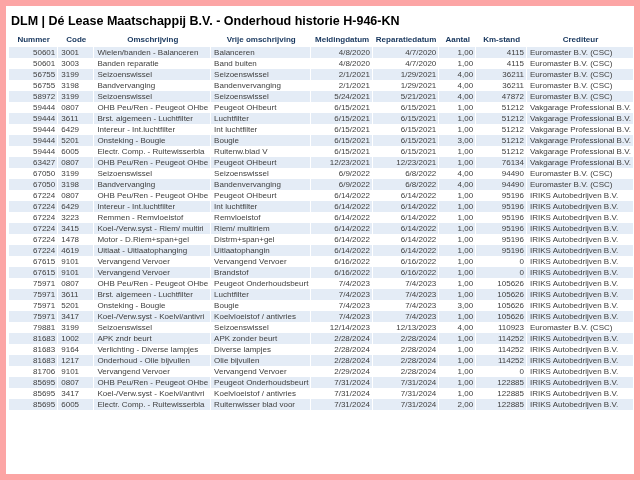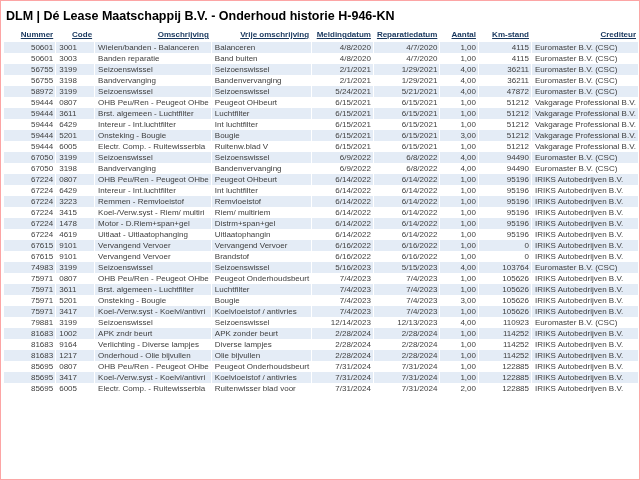--- a/index.html
+++ b/index.html
@@ -4,21 +4,21 @@
 <style>
   * { box-sizing: border-box; }
   html, body { margin: 0; padding: 0; background: #ffffff; }
   body { font-family: "Liberation Sans", sans-serif; }
 
   .screen {
     position: relative;
     width: 640px;
     height: 480px;
     background: #ffffff;
-    border: 1px solid #fca5a5;
+    border: 6px solid #fca5a5;
     overflow: hidden;
   }
 
   .titlebar {
     font-size: 12.5px;
     line-height: 14px;
     font-weight: bold;
     color: var(--title-text, #000);
     padding: 8px 4px 6px 5px;
     white-space: nowrap;
@@ -30,27 +30,26 @@
     border-spacing: 1px 0;
     table-layout: fixed;
     font-family: "Liberation Sans", sans-serif;
     font-size: 8px;
   }
 
   th {
     font-size: 8px;
     font-weight: bold;
     color: var(--header-text, #17365d);
-    text-align: right;
+    text-align: center;
     padding: 1px 2px 2px 3px;
     height: 12px;
     line-height: 10px;
     white-space: nowrap;
     overflow: hidden;
-    text-decoration: underline;
   }
 
   td {
     font-size: 8px;
     color: var(--body-text, #404040);
     padding: 0 2px 0 3px;
     height: 11px;
     line-height: 11px;
     white-space: nowrap;
     overflow: hidden;
@@ -202,20 +201,31 @@
           <td>6005</td>
           <td>Electr. Comp. - Ruitewisserbla</td>
           <td>Ruitenw.blad V</td>
           <td>6/15/2021</td>
           <td>6/15/2021</td>
           <td>1,00</td>
           <td>51212</td>
           <td>Vakgarage Professional B.V.</td>
         </tr>
         <tr>
+          <td>63427</td>
+          <td>0807</td>
+          <td>OHB Peu/Ren - Peugeot OHbe</td>
+          <td>Peugeot OHbeurt</td>
+          <td>12/23/2021</td>
+          <td>12/23/2021</td>
+          <td>1,00</td>
+          <td>76134</td>
+          <td>Vakgarage Professional B.V.</td>
+        </tr>
+        <tr>
           <td>67050</td>
           <td>3199</td>
           <td>Seizoenswissel</td>
           <td>Seizoenswissel</td>
           <td>6/9/2022</td>
           <td>6/8/2022</td>
           <td>4,00</td>
           <td>94490</td>
           <td>Euromaster B.V. (CSC)</td>
         </tr>
@@ -312,31 +322,20 @@
           <td>9101</td>
           <td>Vervangend Vervoer</td>
           <td>Brandstof</td>
           <td>6/16/2022</td>
           <td>6/16/2022</td>
           <td>1,00</td>
           <td>0</td>
           <td>IRIKS Autobedrijven B.V.</td>
         </tr>
         <tr>
-          <td>74983</td>
-          <td>3199</td>
-          <td>Seizoenswissel</td>
-          <td>Seizoenswissel</td>
-          <td>5/16/2023</td>
-          <td>5/15/2023</td>
-          <td>4,00</td>
-          <td>103764</td>
-          <td>Euromaster B.V. (CSC)</td>
-        </tr>
-        <tr>
           <td>75971</td>
           <td>0807</td>
           <td>OHB Peu/Ren - Peugeot OHbe</td>
           <td>Peugeot Onderhoudsbeurt</td>
           <td>7/4/2023</td>
           <td>7/4/2023</td>
           <td>1,00</td>
           <td>105626</td>
           <td>IRIKS Autobedrijven B.V.</td>
         </tr>
@@ -411,20 +410,31 @@
           <td>1217</td>
           <td>Onderhoud - Olie bijvullen</td>
           <td>Olie bijvullen</td>
           <td>2/28/2024</td>
           <td>2/28/2024</td>
           <td>1,00</td>
           <td>114252</td>
           <td>IRIKS Autobedrijven B.V.</td>
         </tr>
         <tr>
+          <td>81706</td>
+          <td>9101</td>
+          <td>Vervangend Vervoer</td>
+          <td>Vervangend Vervoer</td>
+          <td>2/29/2024</td>
+          <td>2/28/2024</td>
+          <td>1,00</td>
+          <td>0</td>
+          <td>IRIKS Autobedrijven B.V.</td>
+        </tr>
+        <tr>
           <td>85695</td>
           <td>0807</td>
           <td>OHB Peu/Ren - Peugeot OHbe</td>
           <td>Peugeot Onderhoudsbeurt</td>
           <td>7/31/2024</td>
           <td>7/31/2024</td>
           <td>1,00</td>
           <td>122885</td>
           <td>IRIKS Autobedrijven B.V.</td>
         </tr>

